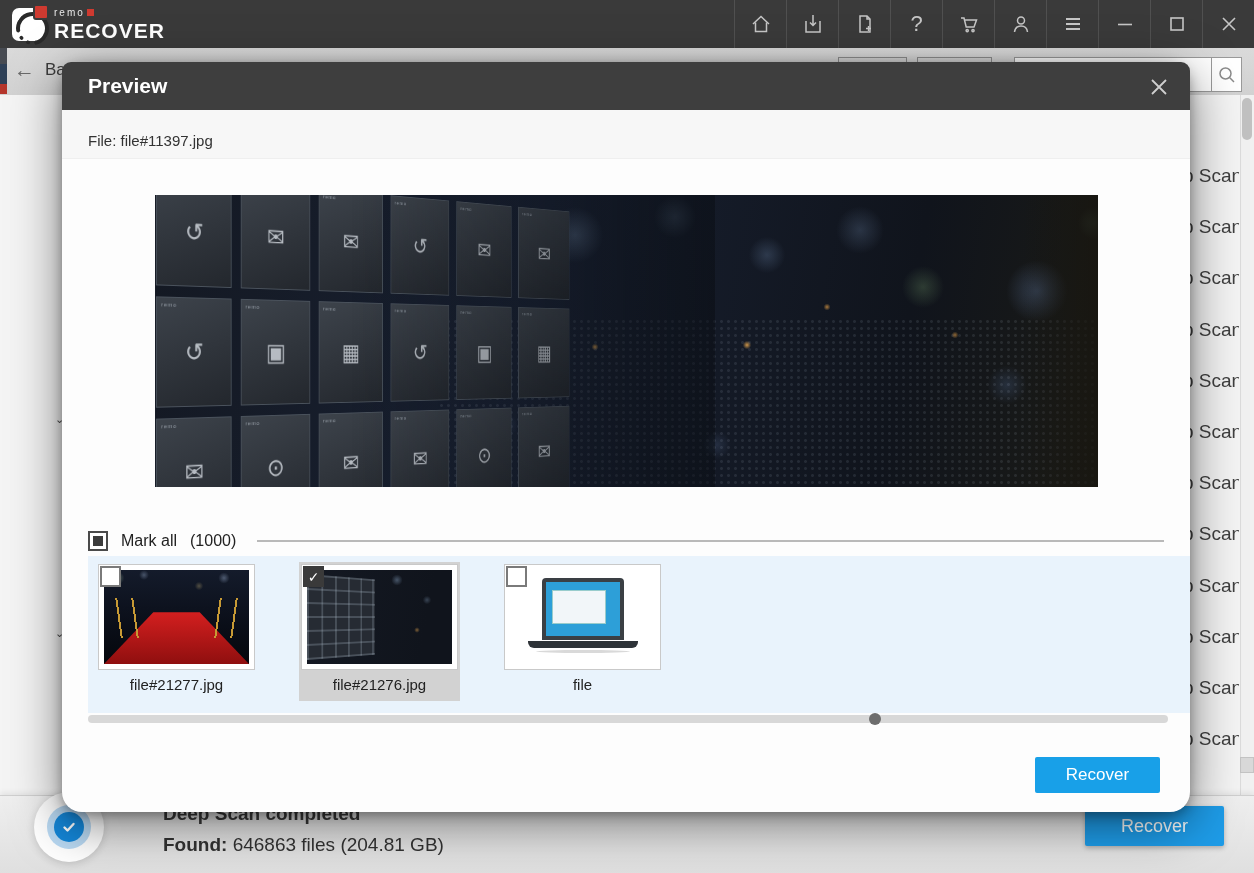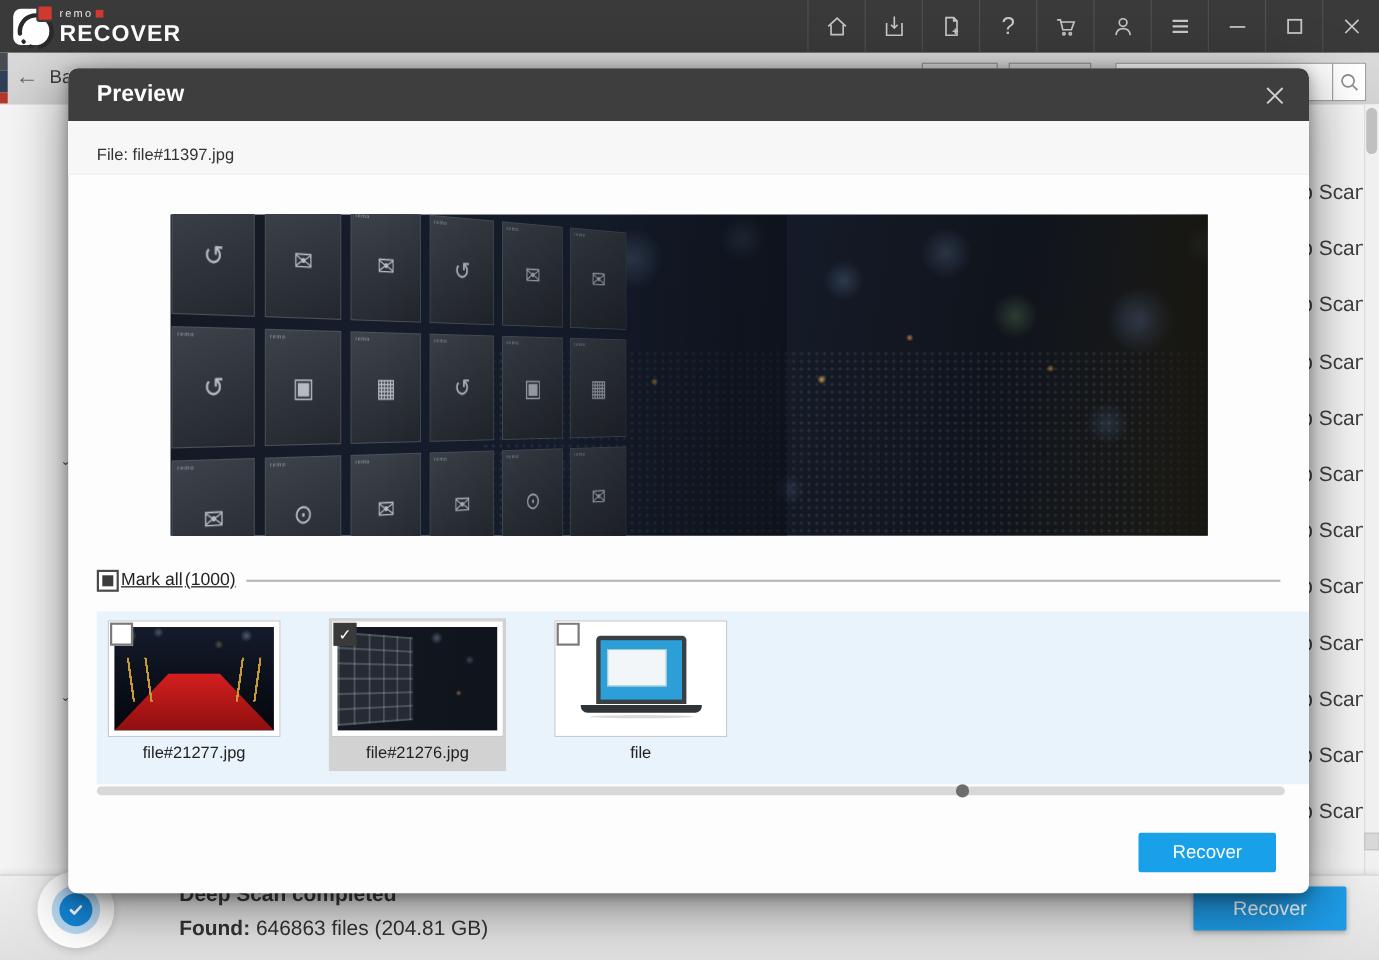--- a/index.html
+++ b/index.html
@@ -48,21 +48,21 @@
   .done-circle-outer{left:34px;top:792px;width:70px;height:70px;background:#fff;border-radius:50%;box-shadow:0 2px 8px rgba(0,0,0,.15);}
   .done-halo{left:47px;top:805px;width:44px;height:44px;background:#b9d9f3;border-radius:50%;}
   .done-blue{left:54px;top:812px;width:30px;height:30px;background:#1487d9;border-radius:50%;display:flex;align-items:center;justify-content:center;}
   .status-scan{left:163px;top:803px;font-size:19px;font-weight:bold;color:#3a3a3a;}
   .status-found{left:163px;top:834px;font-size:19px;color:#333;}
   .status-found b{font-weight:bold;}
   .status-selected{left:530px;top:805px;font-size:17px;color:#4a4a4a;}
   .recover-bg-btn{left:1085px;top:806px;width:139px;height:40px;background:#1e9ce8;color:#fff;font-size:18px;display:flex;align-items:center;justify-content:center;border-radius:2px;box-shadow:0 2px 5px rgba(0,0,0,.25);cursor:pointer;}
 
   
-  .modal{left:62px;top:62px;width:1128px;height:750px;background:#fdfdfd;border-radius:8px;box-shadow:0 12px 50px rgba(0,0,0,.5),0 3px 12px rgba(0,0,0,.3);}
+  .modal{left:62px;top:62px;width:1128px;height:750px;background:#fdfdfd;border-radius:20px;box-shadow:0 12px 50px rgba(0,0,0,.5),0 3px 12px rgba(0,0,0,.3);}
   .modal-header{left:0;top:0;width:1128px;height:48px;background:#3e3e3e;border-radius:9px 9px 0 0;display:flex;align-items:center;}
   .modal-title{margin-left:26px;color:#fff;font-size:21px;font-weight:bold;}
   .modal-close{position:absolute;right:18px;top:12px;width:26px;height:26px;display:flex;align-items:center;justify-content:center;cursor:pointer;}
   .file-row{left:26px;top:70px;font-size:15px;color:#333;}
   .filestrip-bg{left:0;top:48px;width:1128px;height:48px;background:#f7f7f7;border-bottom:1px solid #efefef;border-radius:0;}
 
   
   .preview-img{left:93px;top:133px;width:943px;height:292px;overflow:hidden;background:linear-gradient(100deg,#141923 0%,#182031 40%,#10141c 78%,#1b1b16 100%);}
   .bokeh{position:absolute;inset:0;background-image:
     radial-gradient(circle 40px at 420px 40px, rgba(150,180,215,.28), transparent 70%),
@@ -86,21 +86,21 @@
     background-image:radial-gradient(rgba(200,215,235,.10) 1.2px, transparent 1.7px);
     background-size:7px 7px;}
   .rightband{position:absolute;right:0;top:0;width:75px;height:100%;background:linear-gradient(90deg,transparent,rgba(24,22,16,.85));}
   .wall{position:absolute;left:-10px;top:-34px;width:600px;height:390px;transform:perspective(900px) rotateY(24deg);transform-origin:left center;display:grid;grid-template-columns:repeat(6,1fr);grid-auto-rows:112px;gap:11px;padding:12px;box-sizing:border-box;}
   .wtile{background:linear-gradient(160deg,#3d434b,#23272d);border:1px solid #4a525c;position:relative;display:flex;align-items:center;justify-content:center;}
   .wtile .lbl{position:absolute;left:5px;top:4px;font-size:6px;letter-spacing:1px;color:#9aa2ab;}
   .wtile .glyph{font-size:26px;color:rgba(220,226,232,.78);}
   .wall-fade{position:absolute;left:0;top:0;width:560px;height:100%;background:linear-gradient(90deg,transparent 35%,rgba(10,14,20,.55));pointer-events:none;}
 
   
-  .markall-row{left:26px;top:456px;display:flex;align-items:center;gap:2px;width:1076px;text-decoration:underline;}
+  .markall-row{left:26px;top:469px;display:flex;align-items:center;gap:13px;width:1076px;}
   .cb{width:20px;height:20px;background:#fff;border:2px solid #4a4a4a;box-sizing:border-box;display:flex;align-items:center;justify-content:center;cursor:pointer;}
   .cb .inner{width:10px;height:10px;background:#3c3c3c;}
   .markall-label{font-size:16px;color:#222;}
   .markall-count{font-size:16px;color:#222;}
   .markall-line{flex:1;height:2px;background:#b9b9b9;margin-left:8px;}
 
   
   .strip{left:26px;top:494px;width:1102px;height:157px;background:#e9f3fc;overflow:hidden;display:flex;gap:42px;padding-left:8px;box-sizing:border-box;align-items:flex-start;}
   .thumb-tile{flex:0 0 161px;width:161px;margin-top:6px;position:relative;cursor:pointer;box-sizing:border-box;}
   .thumb-tile.selected{background:#d2d2d2;padding-bottom:8px;}

